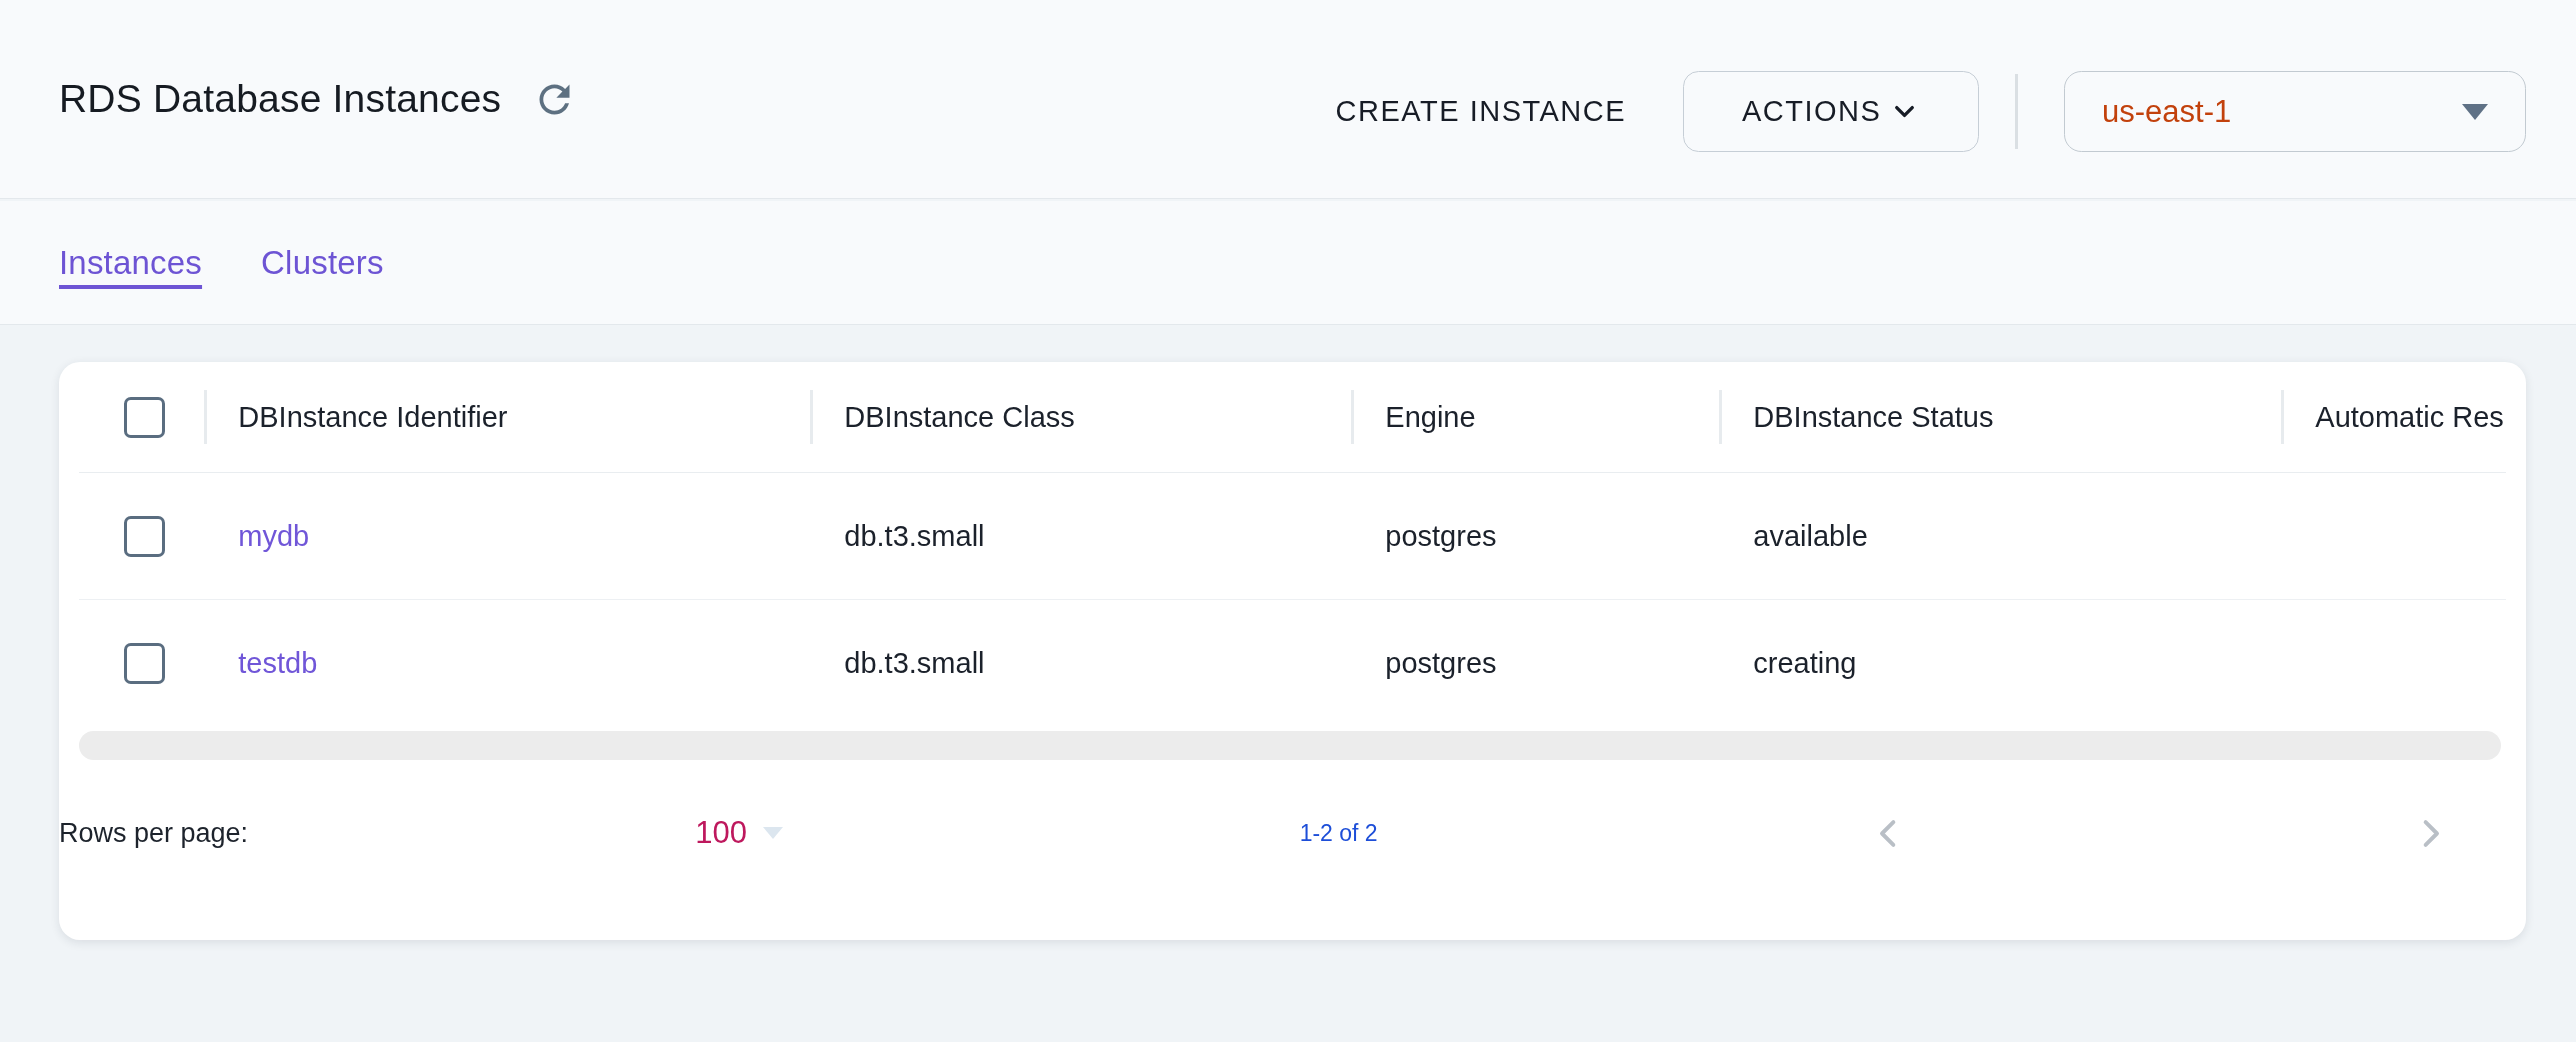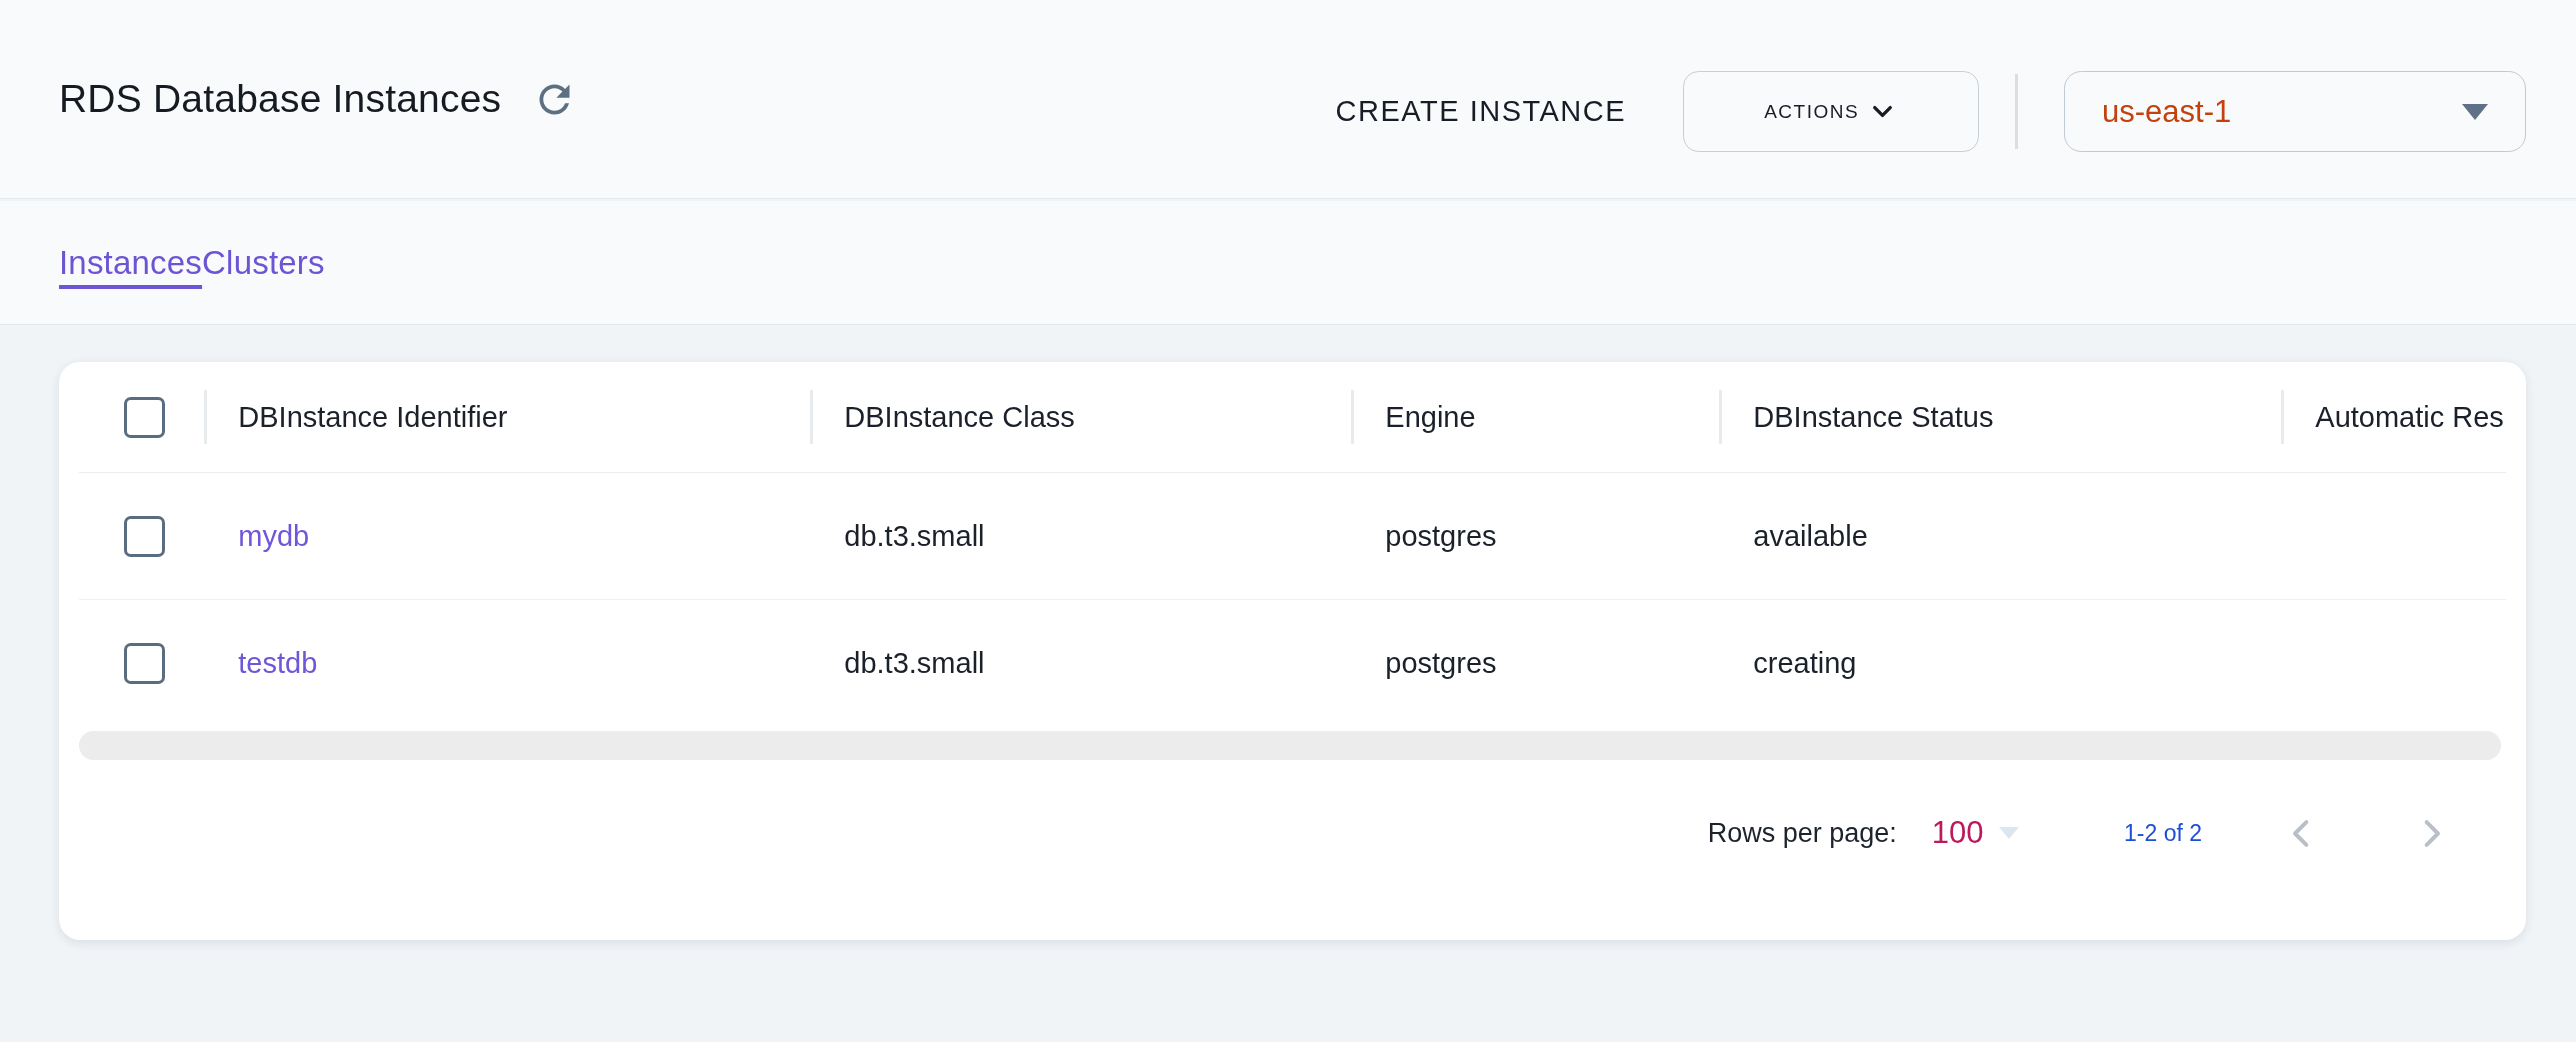--- a/index.html
+++ b/index.html
@@ -33,21 +33,21 @@
     font-size: 29px; font-weight: 500; letter-spacing: 1.5px;
     color: #171c26; background: none; border: none; cursor: pointer;
     font-family: inherit;
   }
   .outline-button {
     margin-left: 57px;
     width: 296px; height: 81px;
     border: 1.9px solid #c6ced6; border-radius: 15.5px;
     background: transparent; cursor: pointer;
     display: flex; align-items: center; justify-content: center; gap: 8px;
-    font-size: 19px; font-weight: 500; letter-spacing: 1.5px; color: #171c26;
+    font-size: 29px; font-weight: 500; letter-spacing: 1.5px; color: #171c26;
     font-family: inherit;
   }
   .vert-divider {
     width: 2.9px; height: 75px; background: #dadfe3; margin-left: 36px;
   }
   .region-select {
     margin-left: 46px;
     width: 462px; height: 81px;
     border: 1.9px solid #c2cad1; border-radius: 17.4px;
     display: flex; align-items: center;
@@ -58,21 +58,21 @@
     width: 0; height: 0;
     border-left: 13.5px solid transparent; border-right: 13.5px solid transparent;
     border-top: 16.5px solid #5f7186;
   }
 
   
   .tabbar {
     position: absolute; left: 0; top: 201px; width: 2576px; height: 124px;
     background: #f8fafc;
     border-bottom: 1.9px solid #e3e8ec;
-    display: flex; align-items: center; 
+    display: flex; align-items: center; gap: 59px;
     padding-left: 59px;
   }
   .tab {
     font-size: 33px; color: #6d54d4; cursor: pointer; background: none; border: none;
     font-family: inherit; letter-spacing: 0.2px;
   }
   .tab.active {
     text-decoration: underline;
     text-decoration-thickness: 3.9px;
     text-underline-offset: 10.6px;
@@ -115,21 +115,21 @@
 
   .hscrollbar {
     margin: 3.9px 0 0 20.3px;
     width: 2422px; height: 29px;
     background: #ececec; border-radius: 14.5px;
     cursor: pointer;
   }
 
   
   .pagination {
-    height: 147px; display: flex; align-items: center; justify-content: flex-end;
+    height: 147px; display: flex; align-items: center; justify-content: space-between;
     padding-right: 64px;
   }
   .rpp-label { font-size: 27px; color: #1d232c; }
   .rpp-select {
     display: flex; align-items: center; margin-left: 35px; cursor: pointer;
     background: none; border: none; font-family: inherit;
   }
   .rpp-value { font-size: 31px; color: #be185d; }
   .rpp-caret {
     margin-left: 15.5px; width: 0; height: 0;

